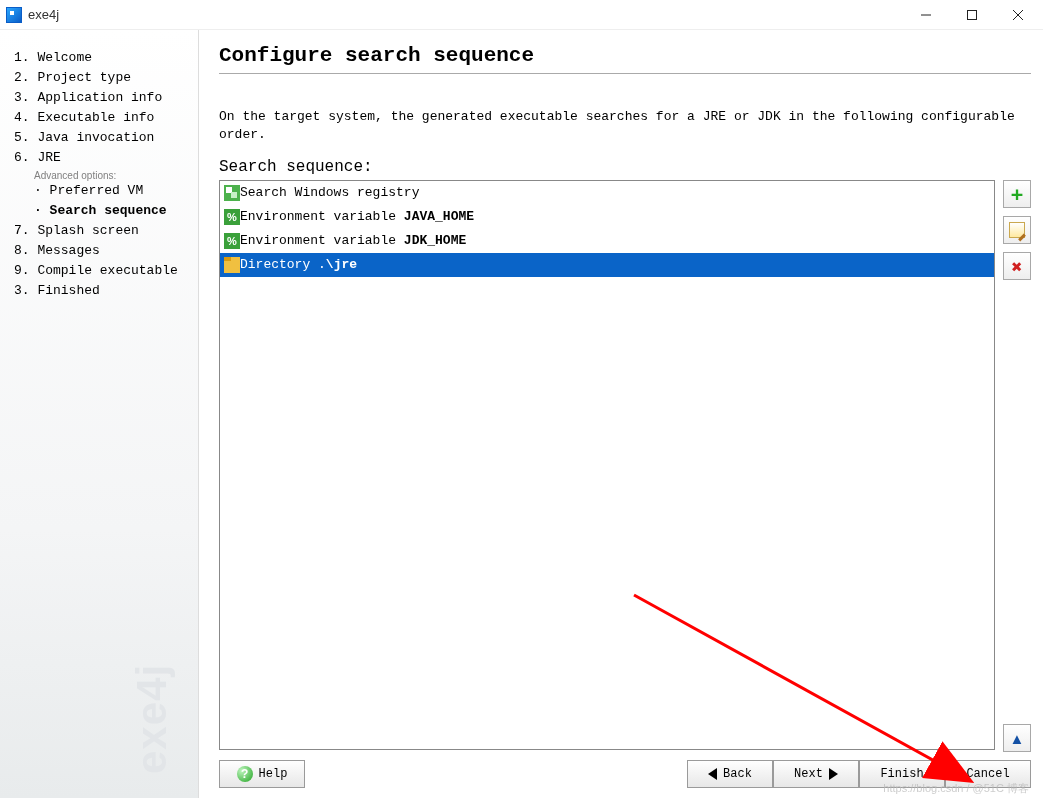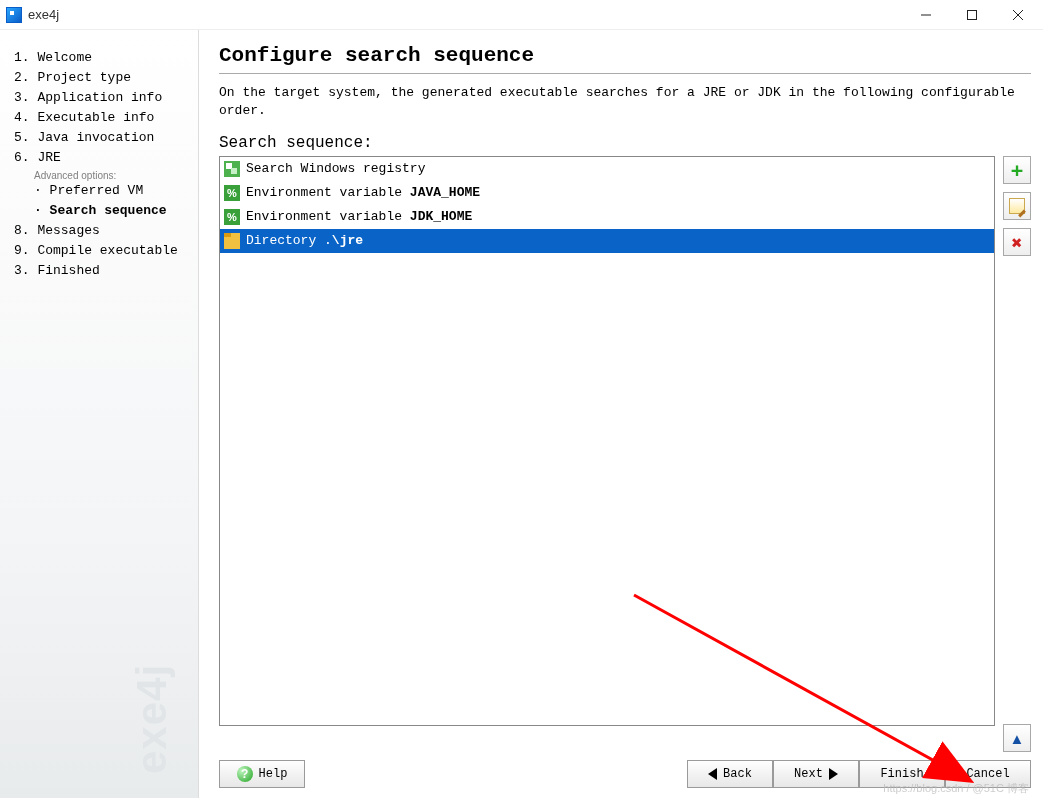--- a/index.html
+++ b/index.html
@@ -92,39 +92,39 @@
   }
   .hr {
     border:none;
     border-top:1px solid #aaa;
     margin:6px 0 10px 0;
   }
   .desc {
     font-family:"Courier New", monospace;
     font-size:13px;
     line-height:18px;
+    margin-top:24px;
   }
   .seq-label {
     font-family:"Courier New", monospace;
     font-size:16px;
     margin-top:14px;
     margin-bottom:4px;
   }
   .seq-row { display:flex; gap:8px; flex:1; min-height:0; }
   .listbox {
     flex:1;
     border:1px solid #888;
     background:#fff;
     overflow:hidden;
     height: 570px;
   }
   .list-item {
     display:flex;
     align-items:center;
-    gap:6px;
     padding:2px 4px;
     font-family:"Courier New", monospace;
     font-size:13px;
     line-height:20px;
   }
   .list-item.selected { background:#0a64c8; color:#fff; }
   .li-icon { width:16px; height:16px; display:inline-flex; align-items:center; justify-content:center; font-size:11px; font-weight:bold; }
   .icon-reg { background:#4db24d; color:#fff; position:relative; }
   .icon-reg::before{content:"";position:absolute;left:2px;top:2px;width:6px;height:6px;background:#fff;}
   .icon-reg::after{content:"";position:absolute;left:7px;top:7px;width:6px;height:6px;background:#c7f0c7;}
@@ -230,20 +230,21 @@
   <div class="sidebar">
     <div class="sidebar-item">1. Welcome</div>
     <div class="sidebar-item">2. Project type</div>
     <div class="sidebar-item">3. Application info</div>
     <div class="sidebar-item">4. Executable info</div>
     <div class="sidebar-item">5. Java invocation</div>
     <div class="sidebar-item">6. JRE</div>
     <div class="adv-label">Advanced options:</div>
     <div class="sub-item">Preferred VM</div>
     <div class="sub-item bold">Search sequence</div>
+    <div class="sidebar-item">7. Splash screen</div>
     <div class="sidebar-item">8. Messages</div>
     <div class="sidebar-item">9. Compile executable</div>
     <div class="sidebar-item">3. Finished</div>
     <div class="watermark">exe4j</div>
   </div>
 
   <div class="content">
     <div class="heading">Configure search sequence</div>
     <hr class="hr">
     <div class="desc">On the target system, the generated executable searches for a JRE or JDK in the following configurable order.</div>

